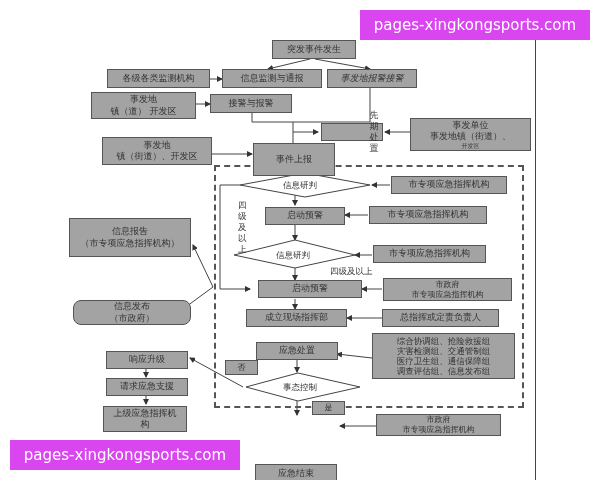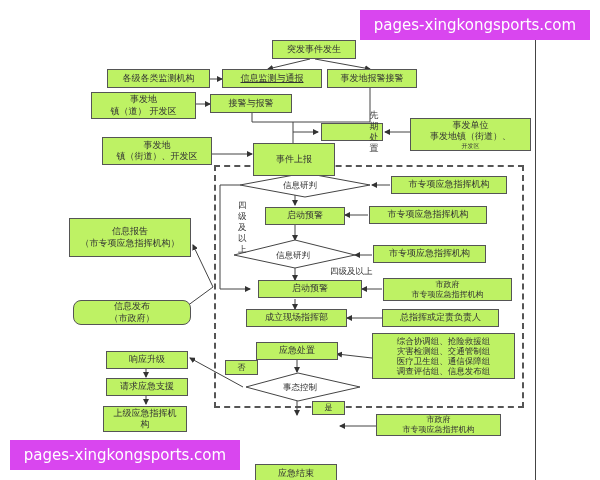--- a/index.html
+++ b/index.html
@@ -1,18 +1,18 @@
 <!DOCTYPE html>
 <html><head>
 <meta charset="utf-8">
 <style>
   html, body { margin:0; padding:0; }
   body { width:600px; height:480px; background:#ffffff; position:relative; overflow:hidden;
          font-family:"DejaVu Serif", serif; color:#333; }
-  .box { position:absolute; border:1px solid #555; background:#bef264; display:flex; flex-direction:column;
+  .box { position:absolute; border:1px solid #555; background:#a3a3a3; display:flex; flex-direction:column;
          align-items:center; justify-content:center; font-size:9px; line-height:1.25; text-align:center; box-sizing:border-box; }
   .lbl { position:absolute; font-size:8.5px; color:#333; }
   .dashed { position:absolute; border:2.5px dashed #555; box-sizing:border-box; }
   .vline { position:absolute; width:1px; background:#444; }
   .wm { position:absolute; background:#d946ef; color:#fff; font-family:"DejaVu Sans", sans-serif; font-size:15px;
         display:flex; align-items:center; justify-content:center; }
   svg { position:absolute; left:0; top:0; }
 </style>
 </head>
 <body>
@@ -89,24 +89,24 @@
 <div class="vline" style="left:535px; top:20px; height:460px;"></div>
 
 <div class="dashed" style="left:214px; top:165px; width:310px; height:243px;"></div>
 
 <div class="box" style="left:272px; top:40px; width:84px; height:19px;">
   <span>突发事件发生</span>
 </div>
 <div class="box" style="left:107px; top:69px; width:103px; height:19px;">
   <span>各级各类监测机构</span>
 </div>
-<div class="box" style="left:222px; top:69px; width:100px; height:19px;text-decoration:underline;">
+<div class="box" style="left:222px; top:69px; width:100px; height:19px;">
   <span>信息监测与通报</span>
 </div>
-<div class="box" style="left:327px; top:69px; width:90px; height:19px;">
+<div class="box" style="left:327px; top:69px; width:90px; height:19px;font-style:italic;">
   <span>事发地报警接警</span>
 </div>
 
 <div class="box" style="left:91px; top:92px; width:105px; height:27px;">
   <span>事发地</span>
   <span>镇（道） 开发区</span>
 </div>
 <div class="box" style="left:210px; top:94px; width:82px; height:19px;">
   <span>接警与报警</span>
 </div>

